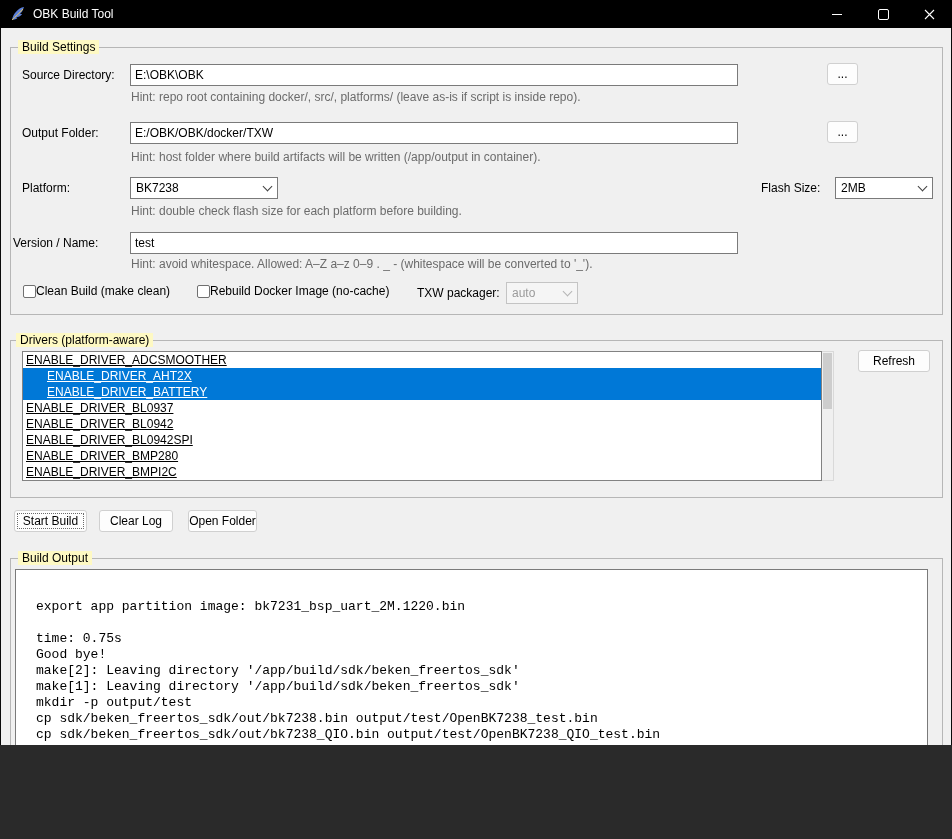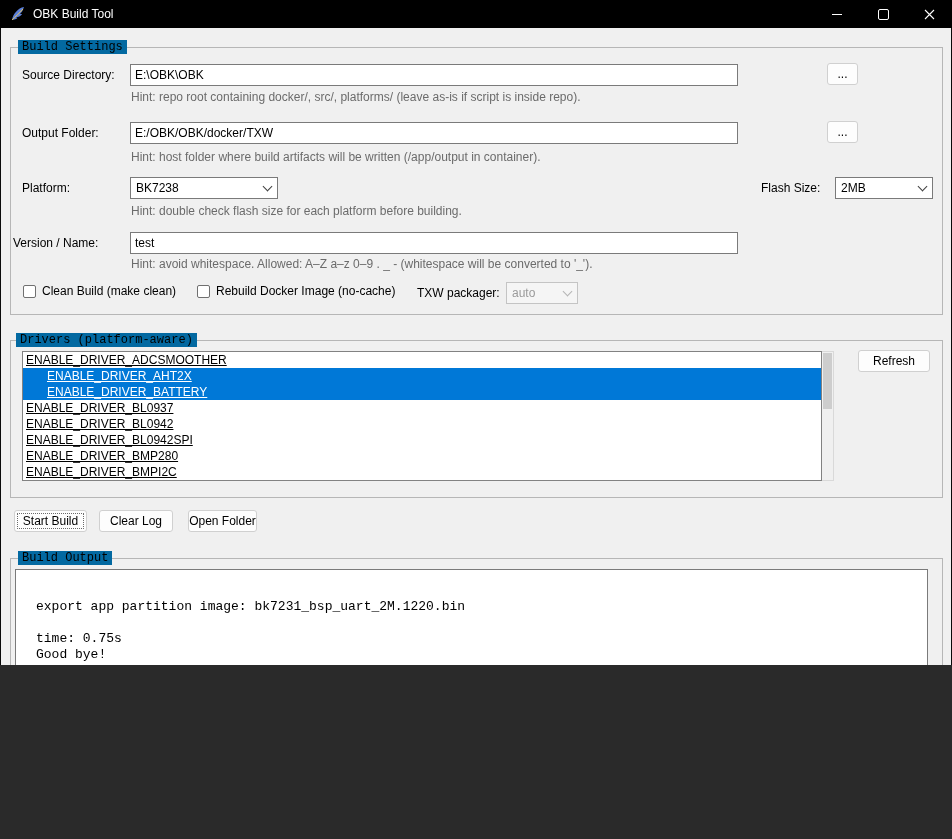--- a/index.html
+++ b/index.html
@@ -1,32 +1,32 @@
 <!DOCTYPE html>
 <html><head>
 <meta charset="utf-8">
 <style>
   html,body{margin:0;padding:0;background:#2a2a2a;}
-  .window{position:relative;width:952px;height:665px;background:#0a0a0a;overflow:hidden;
+  .window{position:relative;width:952px;height:745px;background:#0a0a0a;overflow:hidden;
           font-family:"Liberation Sans","DejaVu Sans",sans-serif;font-size:12px;color:#000;}
 
   
   .titlebar{position:absolute;left:0;top:0;width:952px;height:28px;background:#000;color:#fff;}
   .app-icon{position:absolute;left:10px;top:6px;width:16px;height:16px;}
   .win-title{position:absolute;left:33px;top:7px;font-size:12px;color:#fff;}
   .win-controls{position:absolute;right:0;top:0;height:28px;display:flex;}
   .win-btn{width:46px;height:28px;display:flex;align-items:center;justify-content:center;cursor:default;}
   .glyph-min{width:10px;height:1px;background:#fff;}
   .glyph-max{width:9px;height:9px;border:1px solid #fff;border-radius:2px;}
 
   
   .content{position:absolute;left:1px;top:28px;width:950px;height:809px;background:#f0f0f0;}
 
   .groupbox{position:absolute;border:1px solid #b6b6b6;}
-  .grouplabel{position:absolute;background:#0369a1;padding:0 4px;font-size:12px;color:#000;line-height:14px;font-family:Liberation Mono, monospace;}
+  .grouplabel{position:absolute;background:#fef9c3;padding:0 4px;font-size:12px;color:#000;line-height:14px;}
 
   .lbl{position:absolute;font-size:12px;color:#000;line-height:14px;white-space:nowrap;}
   .hint{position:absolute;font-size:12px;color:#6b6b6b;line-height:14px;white-space:nowrap;}
 
   .entry{position:absolute;height:22px;background:#fff;border:1px solid #7a7a7a;box-sizing:border-box;
          font-family:inherit;font-size:12px;color:#000;padding:0 4px;outline:none;}
 
   .combo{position:absolute;height:22px;background:#fff;border:1px solid #7a7a7a;box-sizing:border-box;
          display:flex;align-items:center;justify-content:space-between;padding:0 6px 0 5px;}
   .combo .chev{width:6px;height:6px;border-right:1.4px solid #404040;border-bottom:1.4px solid #404040;
@@ -38,21 +38,21 @@
        box-sizing:border-box;display:flex;align-items:center;justify-content:center;
        font-size:12px;color:#000;cursor:default;}
   .btn.focused::after{content:"";position:absolute;left:2px;right:2px;top:2px;bottom:2px;
        border:1px dotted #6a6a6a;border-radius:1px;}
 
   .checkrow{position:absolute;display:flex;align-items:center;cursor:default;}
   .checkbox{width:13px;height:13px;background:#fff;border:1px solid #707070;border-radius:2px;
             box-sizing:border-box;position:relative;flex:none;}
   .checkbox.checked::after{content:"";position:absolute;left:3.2px;top:0.5px;width:4px;height:8px;
             border:solid #111;border-width:0 1.6px 1.6px 0;transform:rotate(40deg);}
-  .checkrow .cblabel{margin-left:6px;font-size:12px;color:#000;white-space:nowrap;}
+  .checkrow .cblabel{font-size:12px;color:#000;white-space:nowrap;}
 
   
   .listbox{position:absolute;background:#fff;border:1px solid #828282;box-sizing:border-box;overflow:hidden;}
   .lb-row{height:16px;line-height:16px;padding-left:3px;font-size:12px;color:#000;white-space:nowrap;text-decoration:underline;}
   .lb-row.sel{background:#0078d7;color:#fff;padding-left:24px;}
   .vscroll{position:absolute;background:#f0f0f0;border:1px solid #d9d9d9;border-left:none;box-sizing:border-box;}
   .vthumb{position:absolute;left:1px;right:1px;top:1px;background:#cdcdcd;}
 
   
   .logarea{position:absolute;background:#fff;border:1px solid #7a7a7a;box-sizing:border-box;overflow:hidden;}

